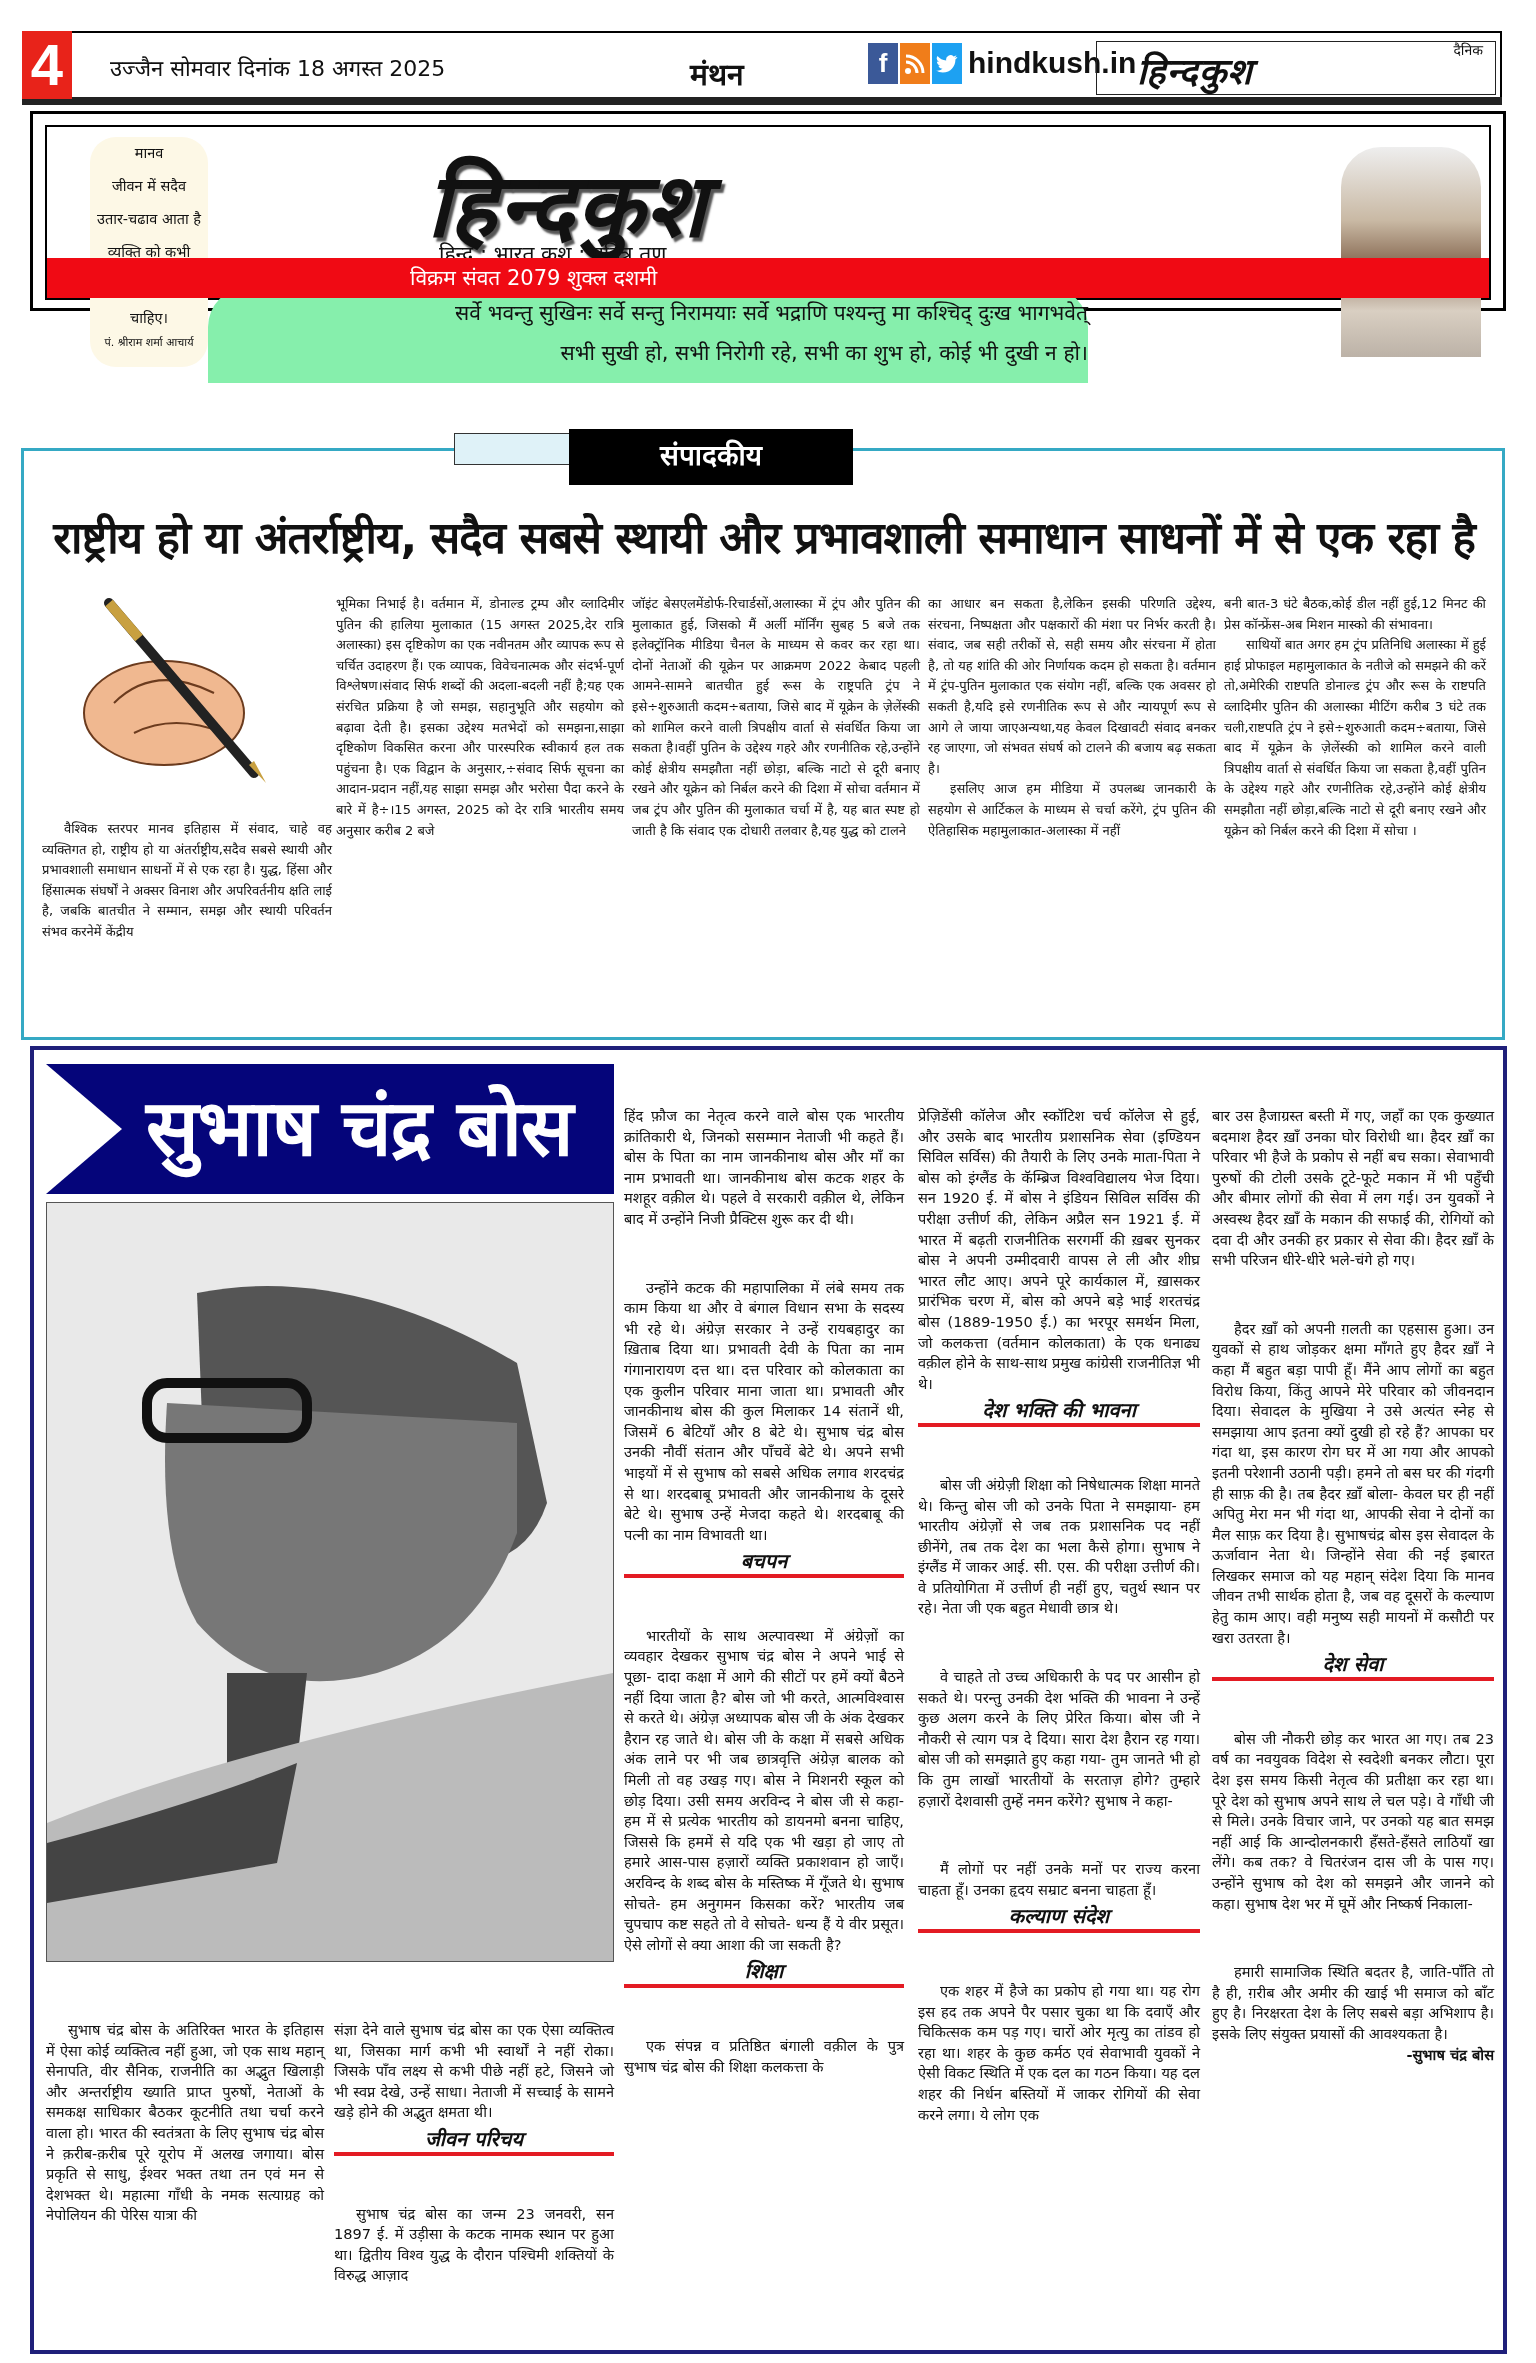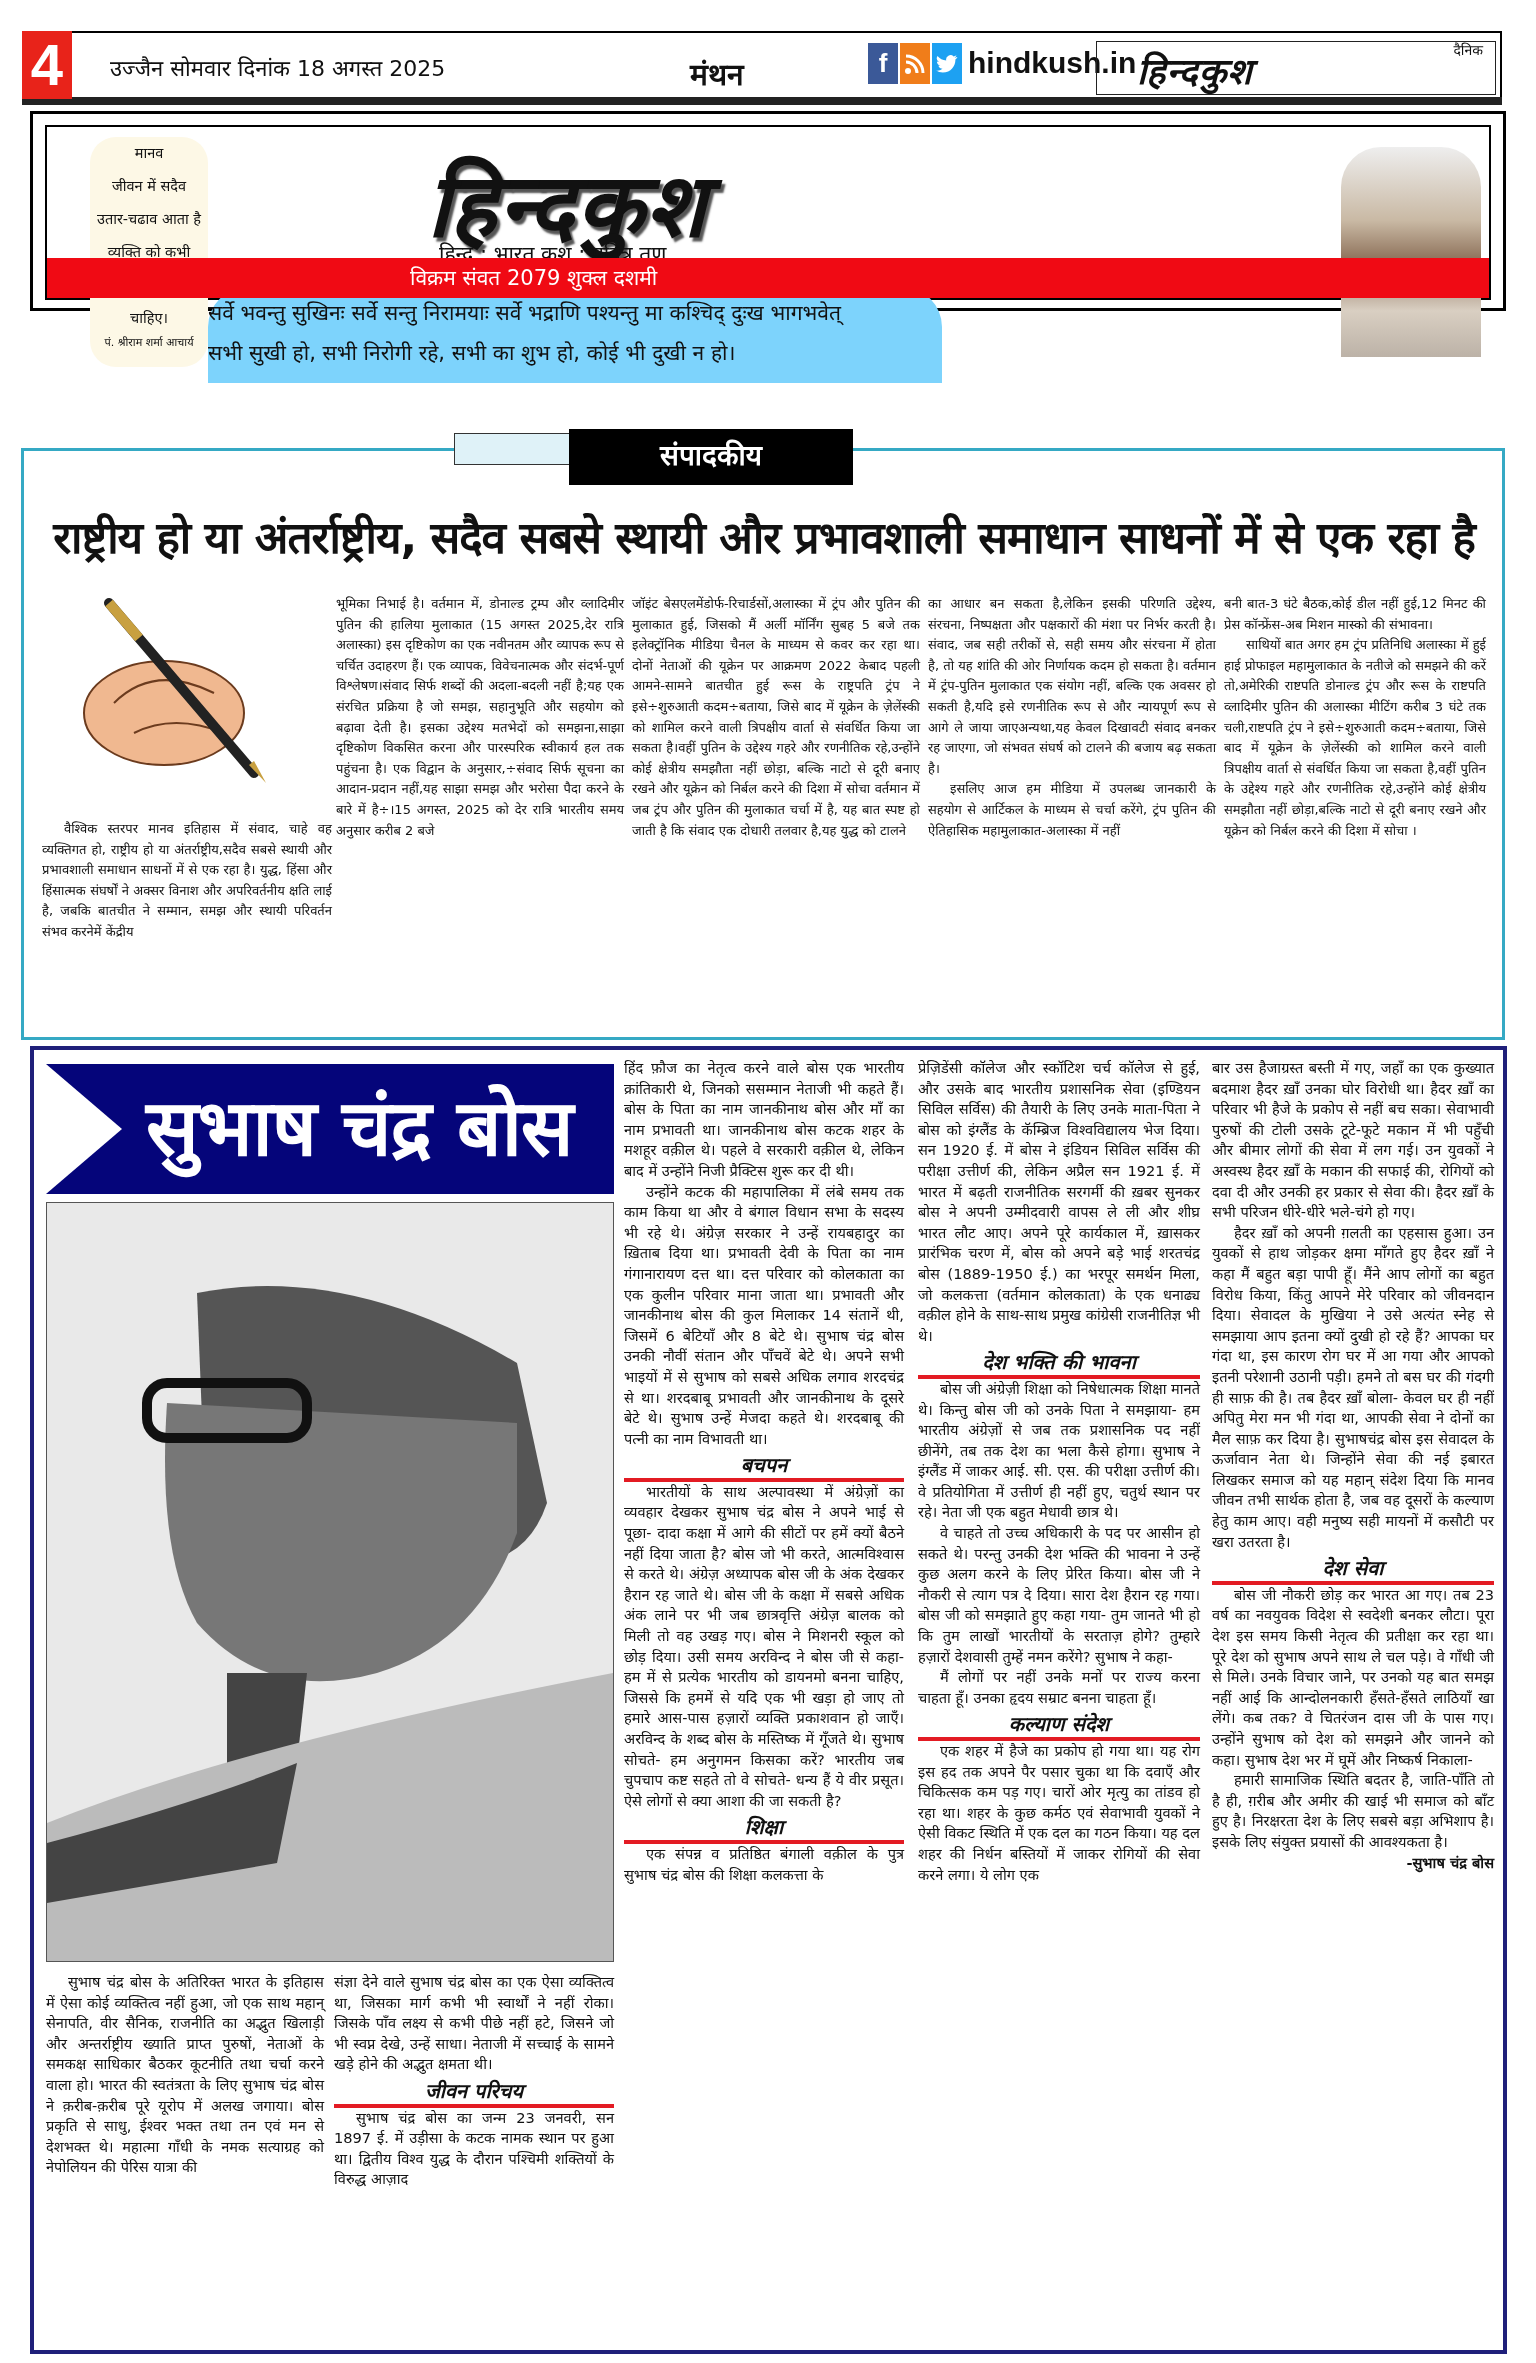--- a/index.html
+++ b/index.html
@@ -22,21 +22,21 @@
   .mini-logo .dainik { position: absolute; right: 12px; top: -2px; font-size: 14px; }
   .mini-logo .name { position: absolute; left: 40px; top: 4px; font-size: 36px; font-weight: bold; font-style: italic; letter-spacing: 1px; }
 
   
   .masthead { position: absolute; left: 30px; top: 111px; width: 1476px; height: 200px; border: 3px solid #000; }
   .masthead-inner { position: absolute; left: 12px; top: 11px; right: 12px; bottom: 8px; border: 2px solid #000; }
   .quote-box { position: absolute; left: 24px; top: 10px; width: 118px; height: 230px; background: #fdf8e6; border-radius: 26px; text-align: center; font-size: 14.5px; line-height: 33px; margin-left: 19px; }
   .quote-box .author { font-size: 11px; line-height: 16px; }
   .logo-big { position: absolute; left: 380px; top: 15px; font-size: 88px; font-weight: bold; font-style: italic; letter-spacing: 2px; text-shadow: 3px 4px 2px #555; }
   .tagline { position: absolute; left: 392px; top: 112px; font-size: 21px; }
-  .sanskrit-pill { position: absolute; left: 161px; top: 160px; width: 734px; height: 96px; background: #7dd3fc; border-radius: 40px 40px 0 0; text-align: left; font-size: 21px; line-height: 40px; padding-top: 6px; }
+  .sanskrit-pill { position: absolute; left: 161px; top: 160px; width: 880px; height: 96px; background: #86efac; border-radius: 40px 40px 0 0; text-align: right; font-size: 21px; line-height: 40px; padding-top: 6px; }
   .vikram-bar { position: absolute; left: 0; right: 0; bottom: 0; height: 40px; background: #f00a14; color: #fff; font-size: 21px; line-height: 40px; padding-left: 363px; }
   .portrait { position: absolute; right: 8px; top: 20px; width: 140px; height: 210px; background: linear-gradient(180deg, #eee 0%, #c9b9a4 35%, #8a6d56 55%, #d9cfc2 78%, #bcb2a7 100%); border-radius: 40px 40px 0 0; }
 
   
   .editorial { position: absolute; left: 21px; top: 448px; width: 1484px; height: 592px; border: 3px solid #35a9c4; }
   .ed-tab-wrap { position: absolute; left: 430px; top: -18px; width: 360px; height: 32px; background: #dff2f8; border: 1px solid #333; }
   .ed-tab { position: absolute; left: 545px; top: -22px; width: 284px; height: 56px; background: #000; color: #fff; text-align: center; font-size: 28px; line-height: 54px; font-weight: bold; }
   .ed-headline { position: absolute; left: 10px; top: 55px; width: 1460px; text-align: center; font-size: 44px; font-weight: bold; letter-spacing: -1px; }
   .ed-pen { position: absolute; left: 30px; top: 142px; width: 240px; height: 190px; }
   .ed-cols { position: absolute; top: 143px; font-size: 13px; line-height: 20.6px; text-align: justify; }
@@ -48,21 +48,21 @@
   .ed-cols p { text-indent: 22px; }
   .ed-cols p.cont { text-indent: 0; }
 
   
   .feature { position: absolute; left: 30px; top: 1046px; width: 1477px; height: 1308px; border: 4px solid #1f1f7a; border-top: 4px solid #1f1f7a; }
   .f-banner { position: absolute; left: 12px; top: 14px; width: 568px; height: 130px; background: #05057a; }
   .f-banner .tri { position: absolute; left: 0; top: 0; width: 0; height: 0; border-top: 65px solid transparent; border-bottom: 65px solid transparent; border-left: 76px solid #fff; }
   .f-banner .title { position: absolute; left: 100px; top: 8px; color: #fff; font-size: 78px; font-weight: bold; letter-spacing: -1px; }
   .f-photo { position: absolute; left: 12px; top: 152px; width: 568px; height: 760px; border: 1px solid #555; background: radial-gradient(ellipse at 55% 35%, #777 0%, #333 25%, #aaa 45%, #ddd 70%, #f0f0f0 100%); }
   .f-cols { position: absolute; font-size: 14.6px; line-height: 20.6px; text-align: justify; }
-  .f-cols p { text-indent: 22px; }
+  .f-cols p { text-indent: 22px; margin-top: 48px; }
   .f-cols p.cont { text-indent: 0; }
   .f-c1 { left: 12px; top: 922px; width: 278px; }
   .f-c2 { left: 300px; top: 922px; width: 280px; }
   .f-c3 { left: 590px; top: 8px; width: 280px; }
   .f-c4 { left: 884px; top: 8px; width: 282px; }
   .f-c5 { left: 1178px; top: 8px; width: 282px; }
   .subhead { text-align: center; font-size: 20px; font-weight: bold; font-style: italic; padding-top: 6px; padding-bottom: 2px; border-bottom: 4px solid #e31b23; }
   .sign { text-align: right; font-weight: bold; }
 </style>
 </head>

